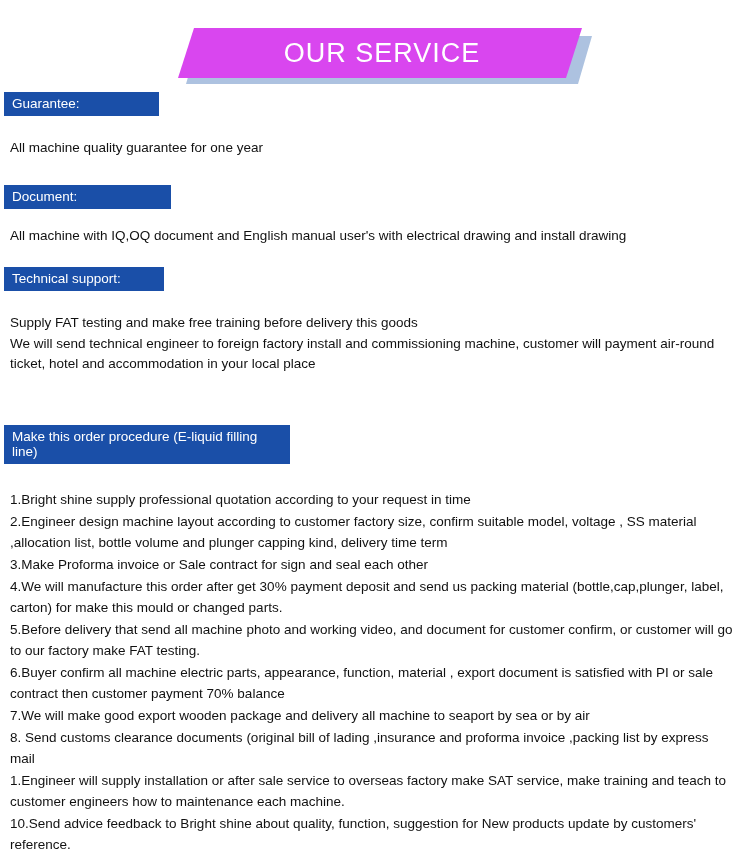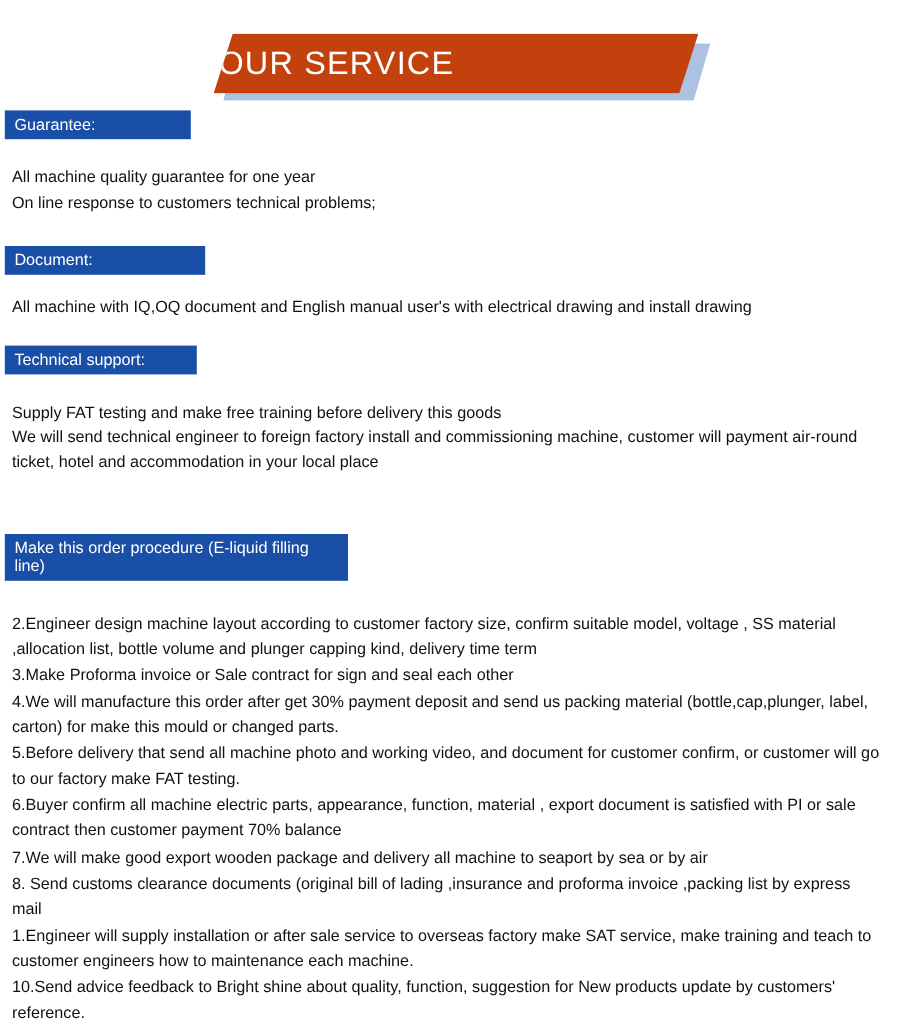--- a/index.html
+++ b/index.html
@@ -35,25 +35,25 @@
     height: 48px;
     background: #adc2e0;
     clip-path: polygon(14px 0, 406px 0, 392px 48px, 0 48px);
   }
   .banner {
     position: absolute;
     left: 178px;
     top: 14px;
     width: 404px;
     height: 50px;
-    background: #c2410c;
+    background: #d946ef;
     clip-path: polygon(16px 0, 404px 0, 388px 50px, 0 50px);
     display: flex;
     align-items: center;
-    justify-content: flex-start;
+    justify-content: center;
   }
   .banner-title {
     color: #ffffff;
     font-size: 27px;
     letter-spacing: 1px;
     font-weight: normal;
     padding-left: 4px;
   }
 
   
@@ -112,21 +112,20 @@
       <span class="banner-title">OUR SERVICE</span>
     </div>
   </div>
 
   <div class="heading-row">
     <div class="heading h-guarantee">Guarantee:</div>
   </div>
   <div class="gap-a"></div>
   <div class="body-text">
     <p>All machine quality guarantee for one year</p>
-    <p>On line response to customers technical problems;</p>
   </div>
 
   <div class="gap-b"></div>
 
   <div class="heading-row">
     <div class="heading h-document">Document:</div>
   </div>
   <div class="gap-c"></div>
   <div class="body-text">
     <p>All machine with IQ,OQ document and English manual user's with electrical drawing and install drawing</p>
@@ -143,20 +142,21 @@
     <p>We will send technical engineer to foreign factory install and commissioning machine, customer will payment air-round ticket, hotel and accommodation in your local place</p>
   </div>
 
   <div class="gap-f"></div>
 
   <div class="heading-row">
     <div class="heading h-procedure">Make this order procedure (E-liquid filling line)</div>
   </div>
   <div class="gap-g"></div>
   <div class="proc-list">
+    <p>1.Bright shine supply professional quotation according to your request in time</p>
     <p>2.Engineer design machine layout according to customer factory size, confirm suitable model, voltage , SS material ,allocation list, bottle volume and plunger capping kind, delivery time term</p>
     <p>3.Make Proforma invoice or Sale contract for sign and seal each other</p>
     <p>4.We will manufacture this order after get 30% payment deposit and send us packing material (bottle,cap,plunger, label, carton) for make this mould or changed parts.</p>
     <p>5.Before delivery that send all machine photo and working video, and document for customer confirm, or customer will go to our factory make FAT testing.</p>
     <p>6.Buyer confirm all machine electric parts, appearance, function, material , export document is satisfied with PI or sale contract then customer payment 70% balance</p>
     <p>7.We will make good export wooden package and delivery all machine to seaport by sea or by air</p>
     <p>8. Send customs clearance documents (original bill of lading ,insurance and proforma invoice ,packing list by express mail</p>
     <p>1.Engineer will supply installation or after sale service to overseas factory make SAT service, make training and teach to customer engineers how to maintenance each machine.</p>
     <p>10.Send advice feedback to Bright shine about quality, function, suggestion for New products update by customers' reference.</p>
   </div>

